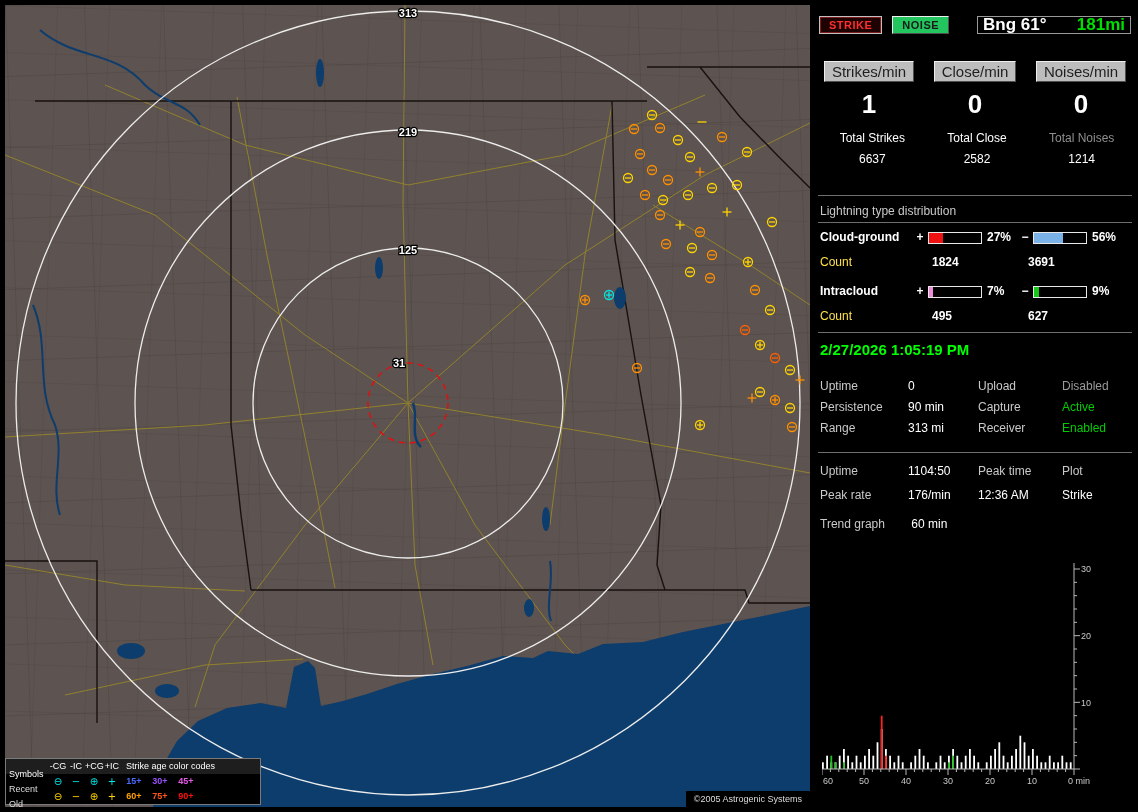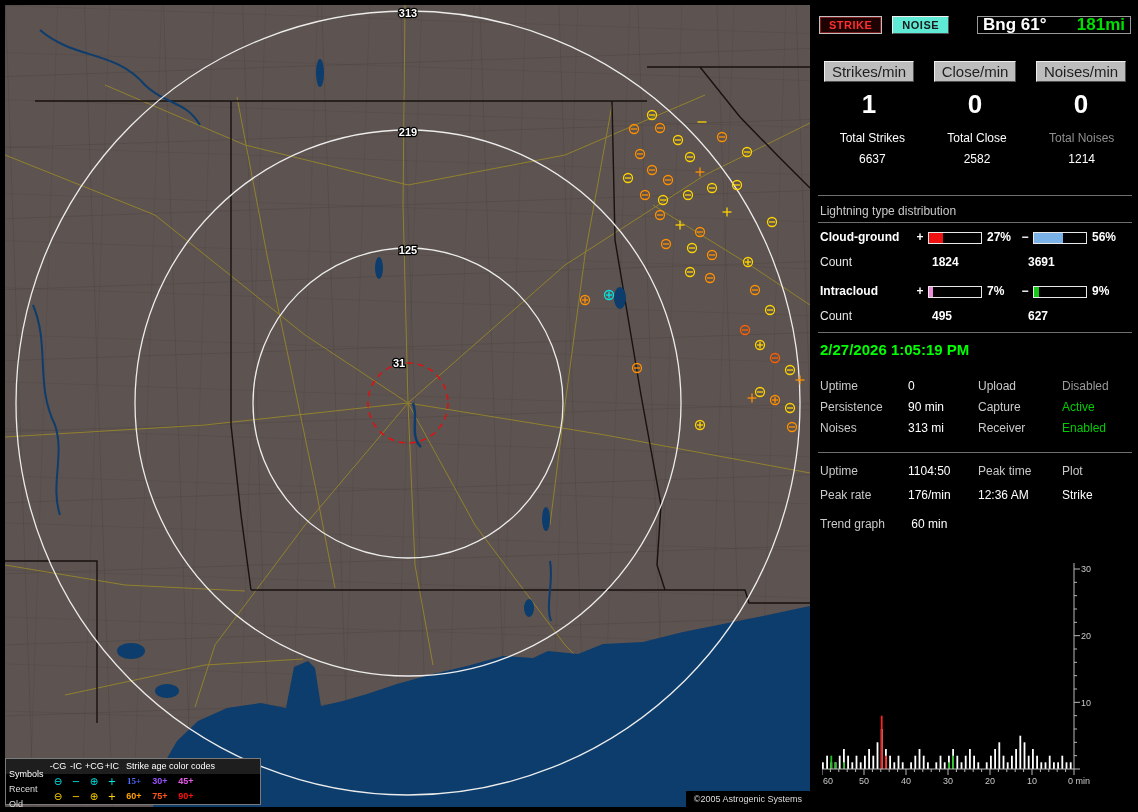--- a/index.html
+++ b/index.html
@@ -36,21 +36,21 @@
   }
 
   
   .panel {
     position:absolute; left:816px; top:5px; width:318px; height:802px;
     background:#000; color:#c9c9c9; font-size:12px;
   }
   .toprow { position:absolute; top:10px; left:3px; right:3px; height:20px; display:flex; align-items:center; gap:10px; }
   .btn { height:18px; line-height:16px; padding:0 9px; font-size:11px; font-weight:bold; text-align:center; cursor:pointer; letter-spacing:0.5px; box-sizing:border-box; }
   .strike-btn { background:#1e0202; color:#ff2e2e; border:1px solid #c0c0c0; box-shadow:inset 0 0 0 1px #7a1a1a; }
-  .noise-btn { background:#5eead4; color:#1a1a1a; border-top:1px solid #efefef; border-left:1px solid #efefef; border-right:1px solid #4f4f4f; border-bottom:1px solid #4f4f4f; }
+  .noise-btn { background:#22c55e; color:#1a1a1a; border-top:1px solid #efefef; border-left:1px solid #efefef; border-right:1px solid #4f4f4f; border-bottom:1px solid #4f4f4f; }
   .bng-box { margin-left:auto; width:142px; height:16px; border:1px solid #9a9a9a; background:#000; display:flex; align-items:center; padding:0 5px; font-size:17px; font-weight:bold; }
   .bng { color:#ffffff; }
   .dist { margin-left:auto; color:#00e000; }
 
   .rates { position:absolute; top:56px; left:0; right:0; display:flex; }
   .ratecol { flex:1; text-align:center; }
   .chip { display:inline-block; background:#bdbdbd; color:#1f1f1f; font-size:15px; padding:1px 7px; border-top:1px solid #efefef; border-left:1px solid #efefef; border-right:1px solid #4f4f4f; border-bottom:1px solid #4f4f4f; }
   .bigval { margin-top:7px; font-size:26px; font-weight:bold; color:#ffffff; }
 
   .totals { position:absolute; top:126px; left:4px; right:0; display:flex; }
@@ -69,21 +69,21 @@
   .dlabel { width:94px; font-weight:bold; color:#ffffff; }
   .sign { width:12px; text-align:center; color:#ffffff; font-weight:bold; }
   .bar { width:52px; height:10px; border:1px solid #e8e8e8; background:#000; margin:0 2px; }
   .fill { display:block; height:100%; width:0; }
   .f-red { background:#ee1111; } .f-blue { background:#7ab2e8; }
   .f-pink { background:#ef8ad8; } .f-green { background:#18c818; }
   .pct { width:32px; padding-left:3px; font-weight:bold; color:#ffffff; }
 
   .crow { position:absolute; left:4px; display:flex; }
   .crow1 { top:250px; } .crow2 { top:304px; }
-  .clabel { width:100px; color:#e5e5e5; }
+  .clabel { width:100px; color:#fde047; }
   .cv { font-weight:bold; color:#ffffff; }
   .cv1 { width:84px; margin-left:12px; }
   .cv2 { margin-left:12px; }
 
   .dt { position:absolute; top:336px; left:4px; font-size:15px; font-weight:bold; color:#00ff00; }
 
   .grid4 { position:absolute; left:4px; right:2px; display:grid; grid-template-columns:88px 70px 84px auto; }
   .settings { top:374px; row-gap:7px; }
   .stats { top:459px; row-gap:10px; }
   .glabel { color:#c9c9c9; }
@@ -359,21 +359,21 @@
       <span class="lsym lth">+CG</span>
       <span class="lsym lth">+IC</span>
       <span class="lage">Strike age color codes</span>
     </div>
     <div class="lrow">
       <span class="lc1">Recent</span>
       <span class="lsym" style="color: rgb(0, 232, 232);">⊖</span>
       <span class="lsym" style="color: rgb(0, 232, 232);">−</span>
       <span class="lsym" style="color: rgb(0, 232, 232);">⊕</span>
       <span class="lsym" style="color: rgb(0, 232, 232);">+</span>
-      <span class="lagev" style="color: rgb(74, 106, 255); font-family: Liberation Serif, serif;">15+</span>
+      <span class="lagev" style="color: rgb(74, 106, 255);">15+</span>
       <span class="lagev" style="color: rgb(154, 80, 255);">30+</span>
       <span class="lagev" style="color: rgb(232, 90, 232);">45+</span>
     </div>
     <div class="lrow">
       <span class="lc1">Old</span>
       <span class="lsym" style="color: rgb(255, 212, 0);">⊖</span>
       <span class="lsym" style="color: rgb(255, 212, 0);">−</span>
       <span class="lsym" style="color: rgb(255, 212, 0);">⊕</span>
       <span class="lsym" style="color: rgb(255, 212, 0);">+</span>
       <span class="lagev" style="color: rgb(255, 160, 0);">60+</span>
@@ -476,21 +476,21 @@
     <span class="glabel">Uptime</span>
     <span class="gval">0</span>
     <span class="glabel">Upload</span>
     <span class="gval dim">Disabled</span>
 
     <span class="glabel">Persistence</span>
     <span class="gval">90 min</span>
     <span class="glabel">Capture</span>
     <span class="gval green">Active</span>
 
-    <span class="glabel">Noises</span>
+    <span class="glabel">Range</span>
     <span class="gval">313 mi</span>
     <span class="glabel">Receiver</span>
     <span class="gval green">Enabled</span>
   </div>
 
   <div class="sep sep4"></div>
 
   <div class="grid4 stats">
     <span class="glabel">Uptime</span>
     <span class="gval">1104:50</span>

